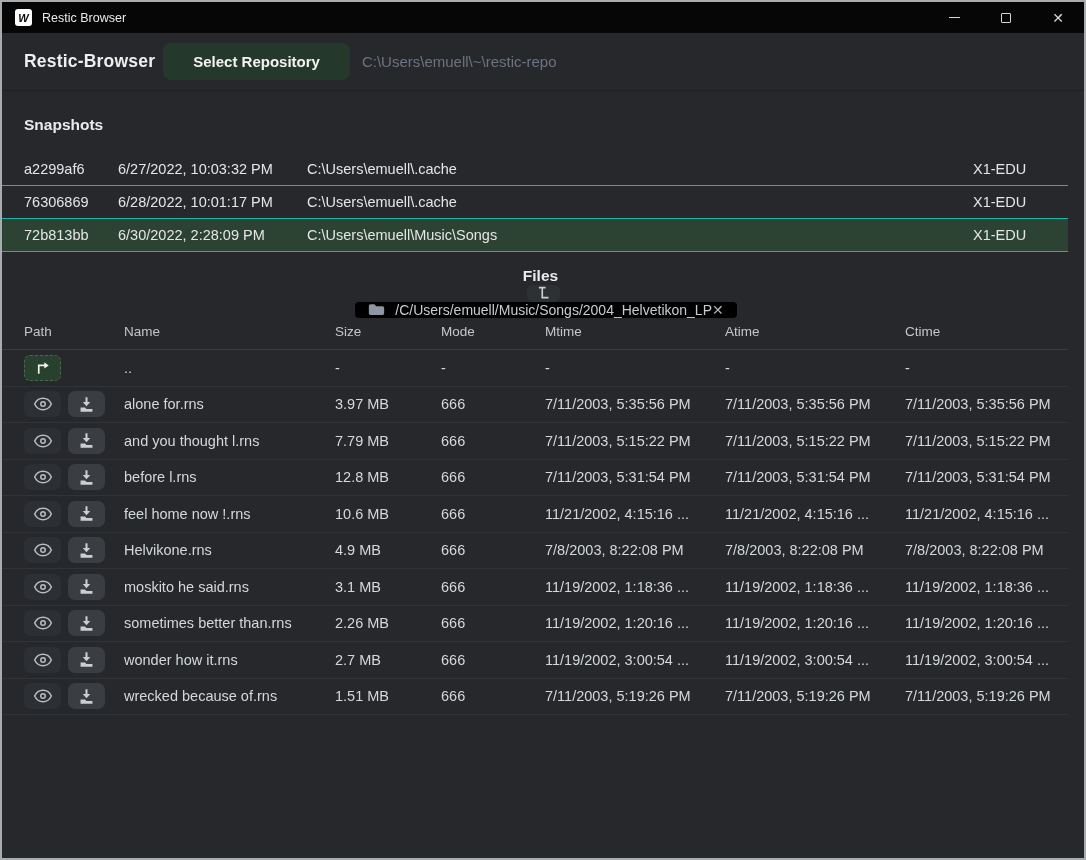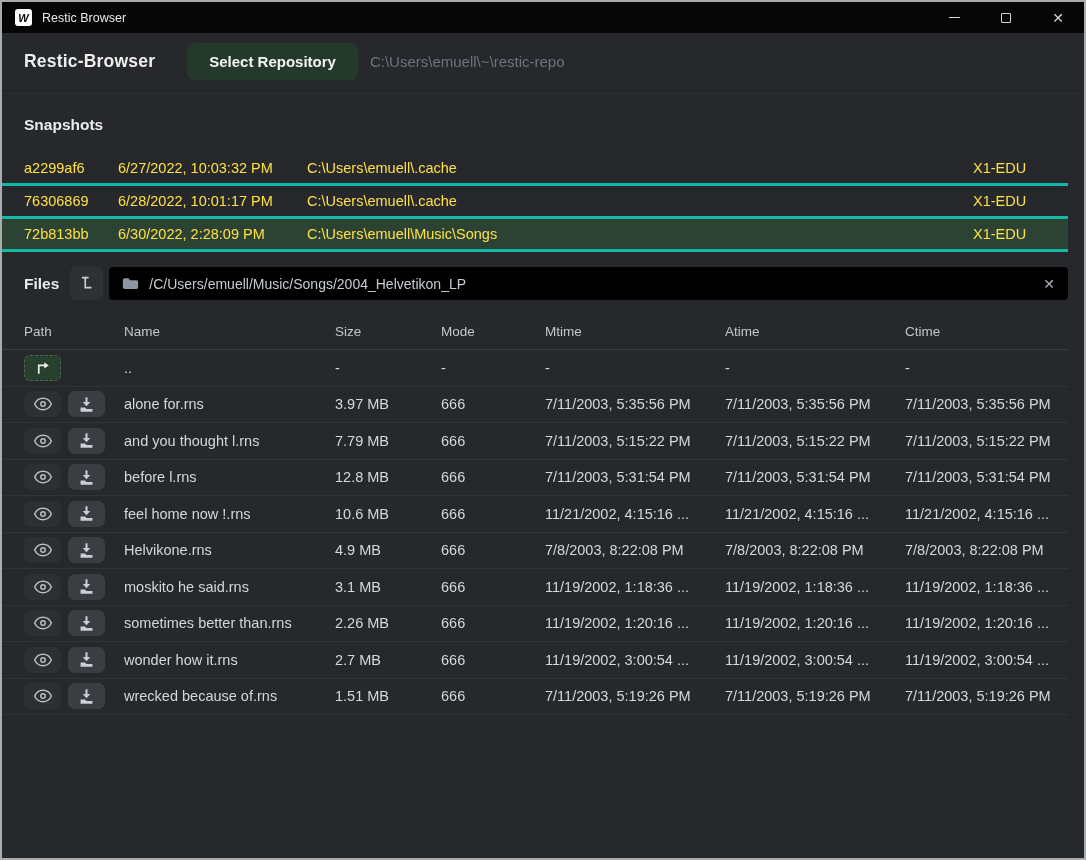--- a/index.html
+++ b/index.html
@@ -20,39 +20,39 @@
   .title-text { color:#e9e9e9; font-size:12.5px; margin-left:10px; }
   .tb-controls { margin-left:auto; display:flex; height:100%; }
   .tb-btn { width:52px; height:100%; display:flex; align-items:center; justify-content:center; color:#d6d6d6; font-size:14px; cursor:default; }
   .min-glyph { width:11px; height:1px; background:#d6d6d6; }
   .max-glyph { width:10px; height:10px; border:1px solid #d6d6d6; border-radius:1px; }
 
   
   .appbar { height:57px; display:flex; align-items:center; padding:0 22px; }
   .app-title { font-size:17.5px; font-weight:bold; color:#edeeee; letter-spacing:.2px; }
   .repo-btn {
-    margin-left:32px; background:#24392b; color:#f3f4f3; font-weight:bold; font-size:15px;
+    margin-left:8px; background:#24392b; color:#f3f4f3; font-weight:bold; font-size:15px;
     font-family:"Liberation Sans", sans-serif;
-    border:none; border-radius:8px; padding:11px 22px; line-height:1;
+    border:none; border-radius:8px; padding:11px 30px; line-height:1;
   }
   .repo-path { color:#6d7480; font-size:15px; margin-left:12px; }
 
   
   .section-snapshots { border-top:1px solid #1e2023; }
   .section-heading { color:#eaebec; font-weight:bold; font-size:15.5px; padding:25px 22px 19px 22px; }
   .snap-grid-header, .snap-row {
     display:grid; grid-template-columns:94px 189px 336px 330px 1fr;
     padding-left:22px; margin-right:16px; align-items:center;
   }
   .snap-grid-header { height:36px; color:#c3c7cb; font-size:13.5px; border-bottom:1px solid #3a3e42; }
-  .snap-row { height:33px; color:#fde047; font-size:14.5px; border-bottom:3px solid #14b8a6; }
+  .snap-row { height:33px; color:#e5e5e5; font-size:14.5px; border-bottom:1px solid #14b8a6; }
   .snap-row.selected { background:#2c4233; }
 
   
-  .files-bar { display:flex; align-items:center; margin:15px 16px 0 22px; height:33px; }
+  .files-bar { display:flex; align-items:center; margin:15px 16px 0 22px; height:33px;flex-direction:column; }
   .files-heading { font-weight:bold; font-size:15.5px; color:#eaebec; margin-right:11px; }
   .tree-btn {
     width:33px; height:33px; background:#2e3134; border:none; border-radius:6px;
     display:flex; align-items:center; justify-content:center; margin-right:6px;
   }
   .path-bar {
     flex:1; height:33px; background:#000000; border-radius:4px;
     display:flex; align-items:center; padding:0 13px;
   }
   .folder-ic { display:flex; margin-right:10px; }

